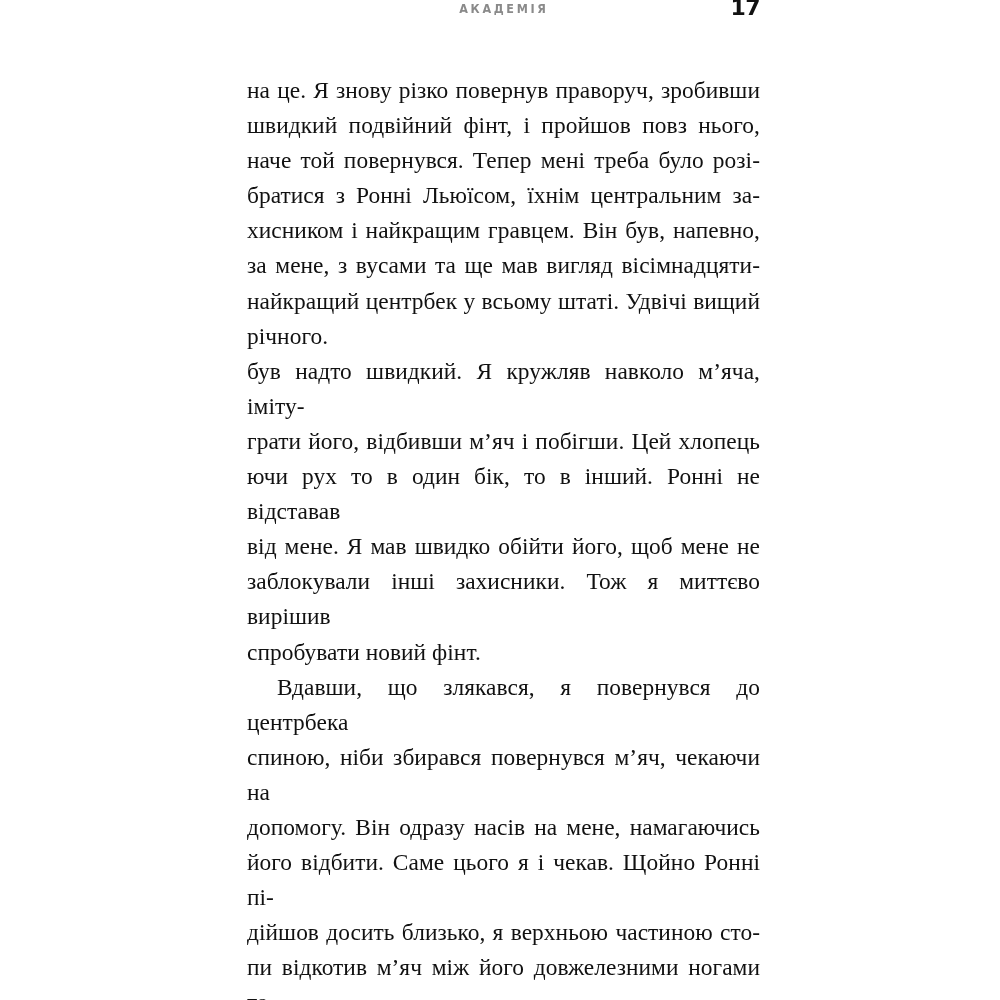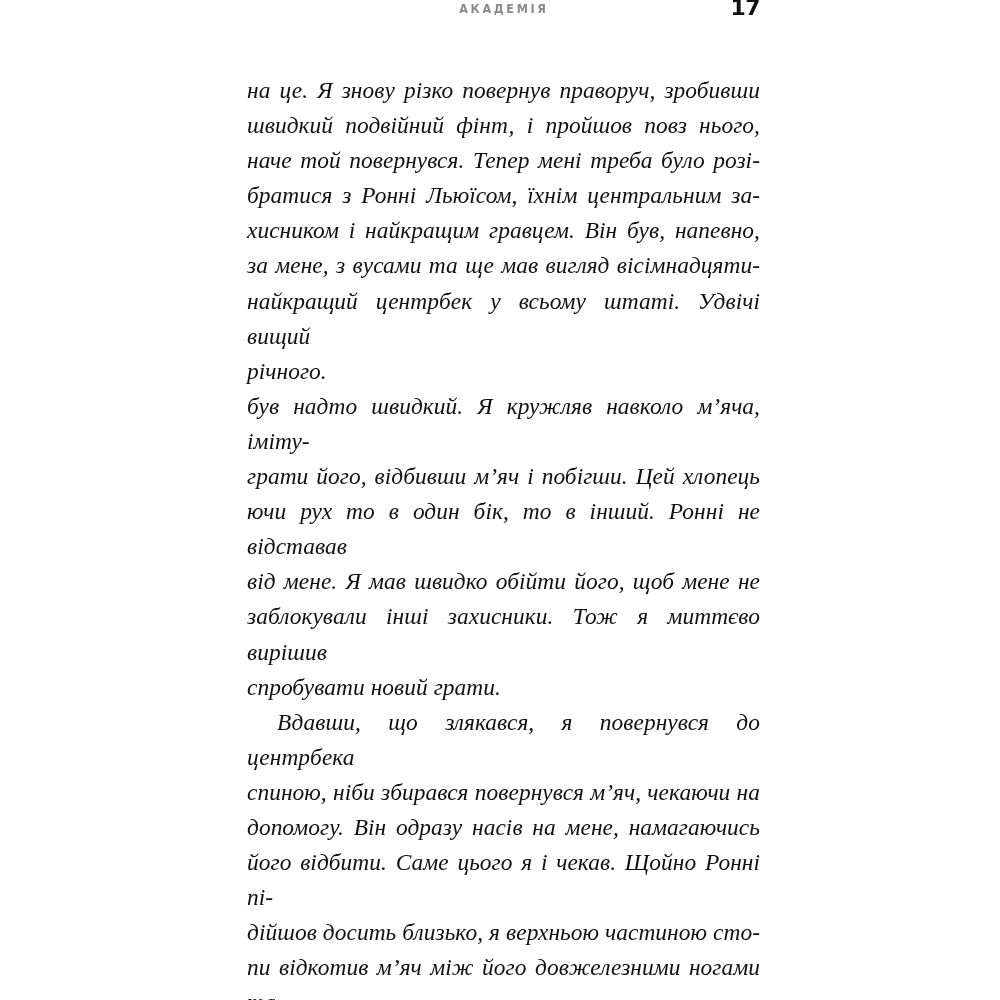--- a/index.html
+++ b/index.html
@@ -62,21 +62,20 @@
   
   .text-block {
     position: absolute;
     left: 247px;
     top: 73px;
     width: 513px;
   }
 
   .para {
     margin: 0;
-    font-style: italic;
   }
 
   
   .line {
     display: block;
     font-size: 23.4px;
     line-height: 35.1px;
     letter-spacing: 0.05px;
     white-space: nowrap;
     text-align: justify;
@@ -117,21 +116,21 @@
         <span class="line justified">за мене, з вусами та ще мав вигляд вісімнадцяти-</span>
         <span class="line justified">найкращий центрбек у всьому штаті. Удвічі вищий</span>
         <span class="line last">річного.</span>
       </p>
       <p class="para">
         <span class="line justified">був надто швидкий. Я кружляв навколо м’яча, іміту-</span>
         <span class="line justified">грати його, відбивши м’яч і побігши. Цей хлопець</span>
         <span class="line justified">ючи рух то в один бік, то в інший. Ронні не відставав</span>
         <span class="line justified">від мене. Я мав швидко обійти його, щоб мене не</span>
         <span class="line justified">заблокували інші захисники. Тож я миттєво вирішив</span>
-        <span class="line last">спробувати новий грати.</span>
+        <span class="line last">спробувати новий фінт.</span>
       </p>
       <p class="para">
         <span class="line justified"><span class="indent"></span>Вдавши, що злякався, я повернувся до центрбека</span>
         <span class="line justified">спиною, ніби збирався повернувся м’яч, чекаючи на</span>
         <span class="line justified">допомогу. Він одразу насів на мене, намагаючись</span>
         <span class="line justified">його відбити. Саме цього я і чекав. Щойно Ронні пі-</span>
         <span class="line justified">дійшов досить близько, я верхньою частиною сто-</span>
         <span class="line justified">пи відкотив м’яч між його довжелезними ногами та</span>
       </p>
     </div>

